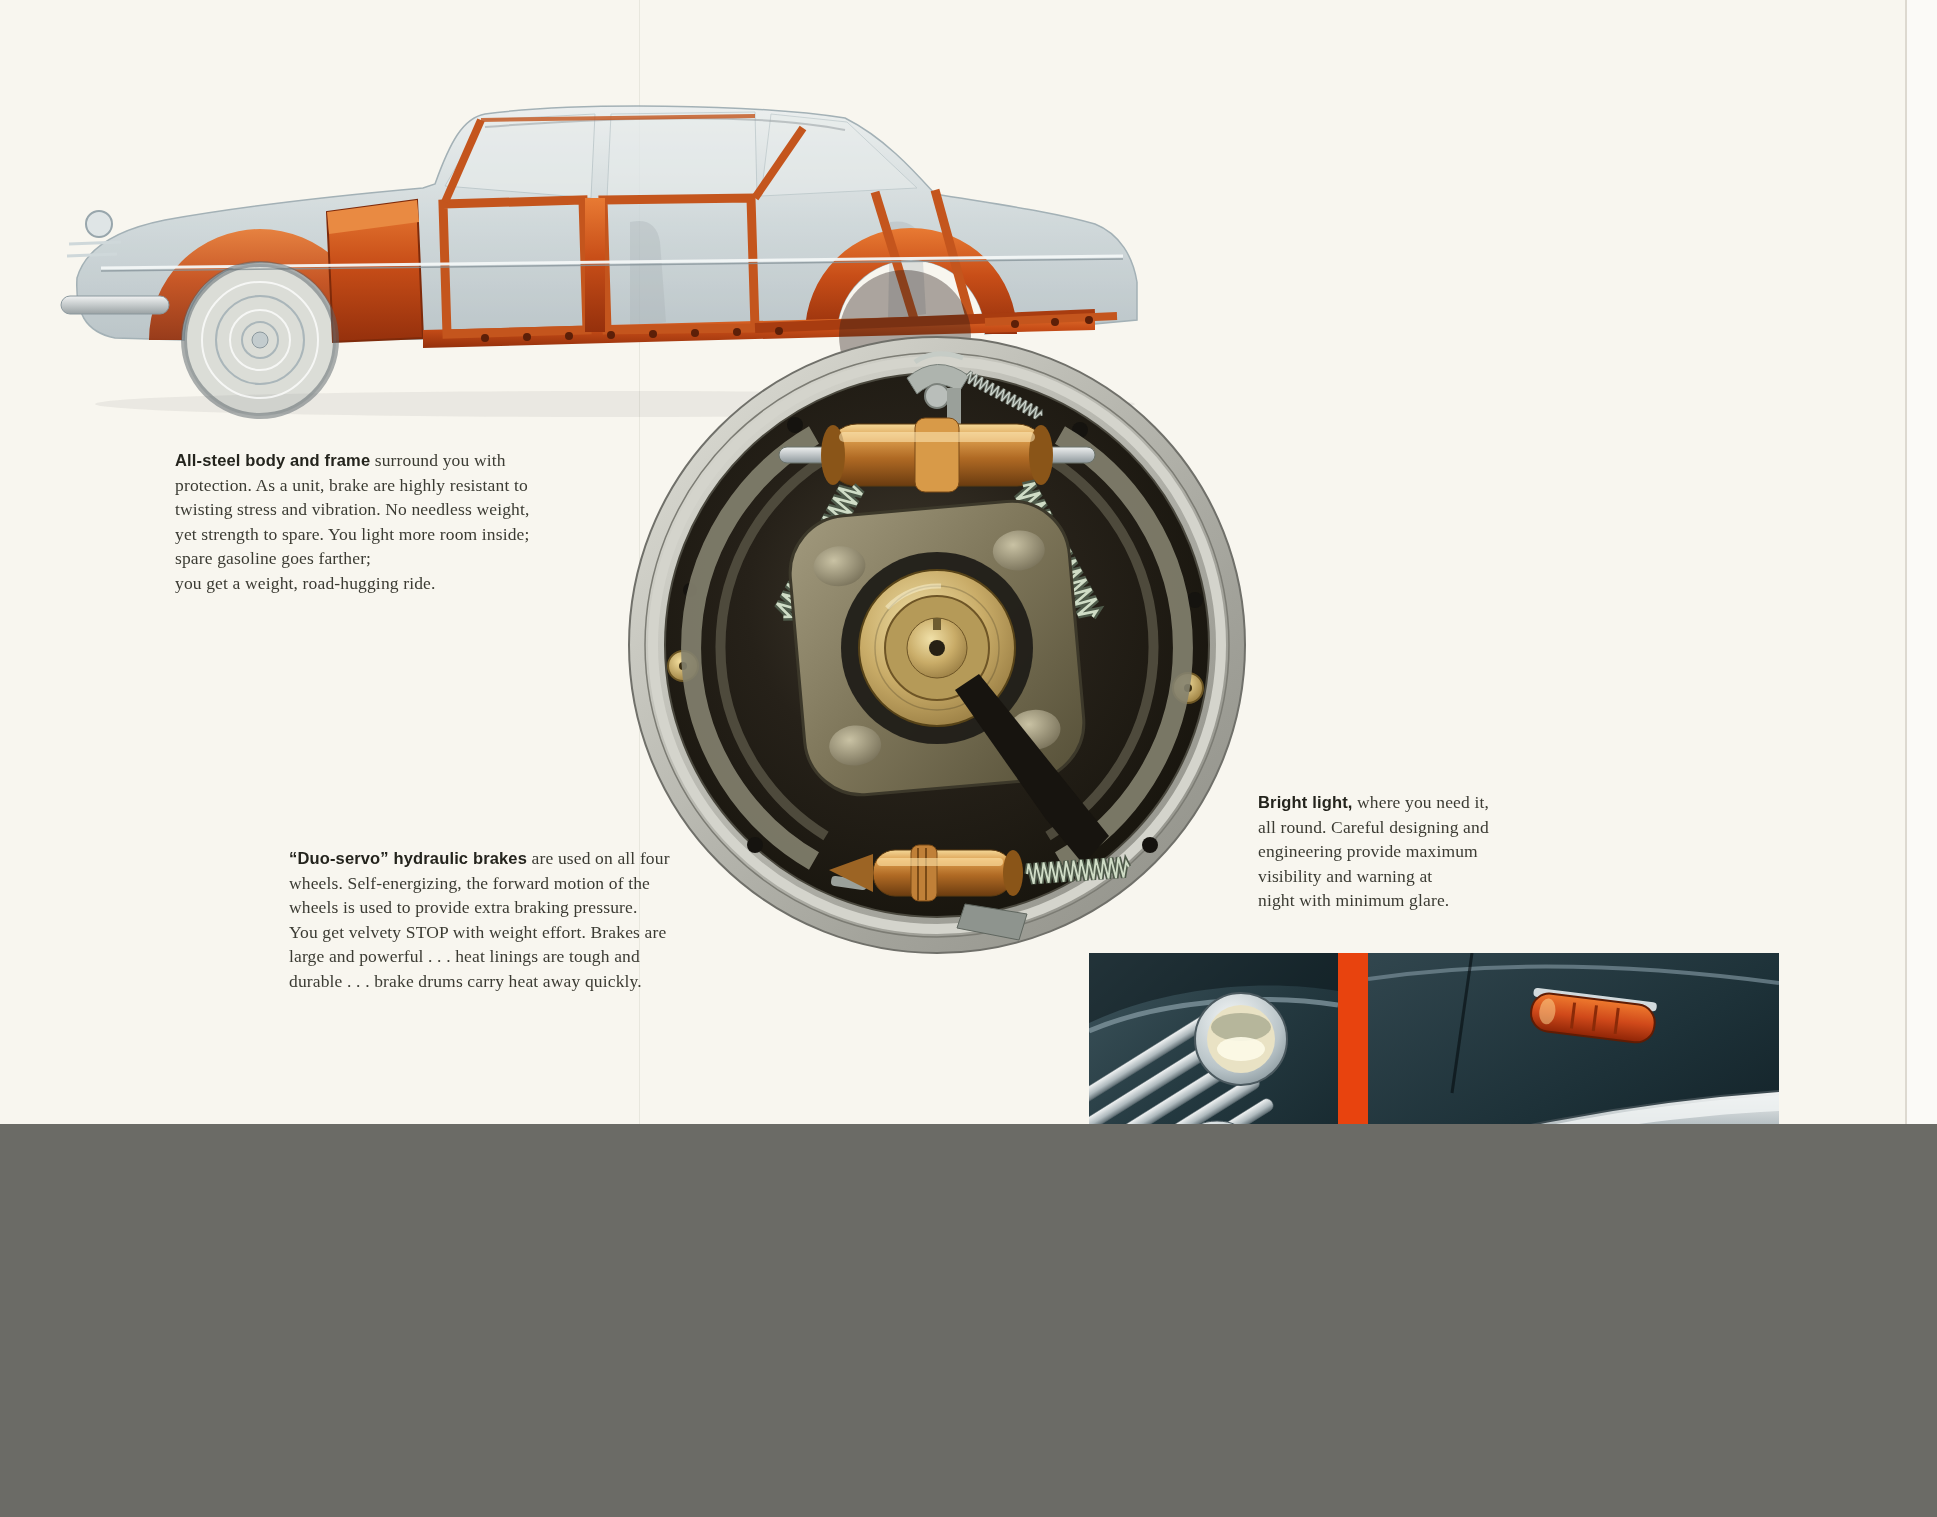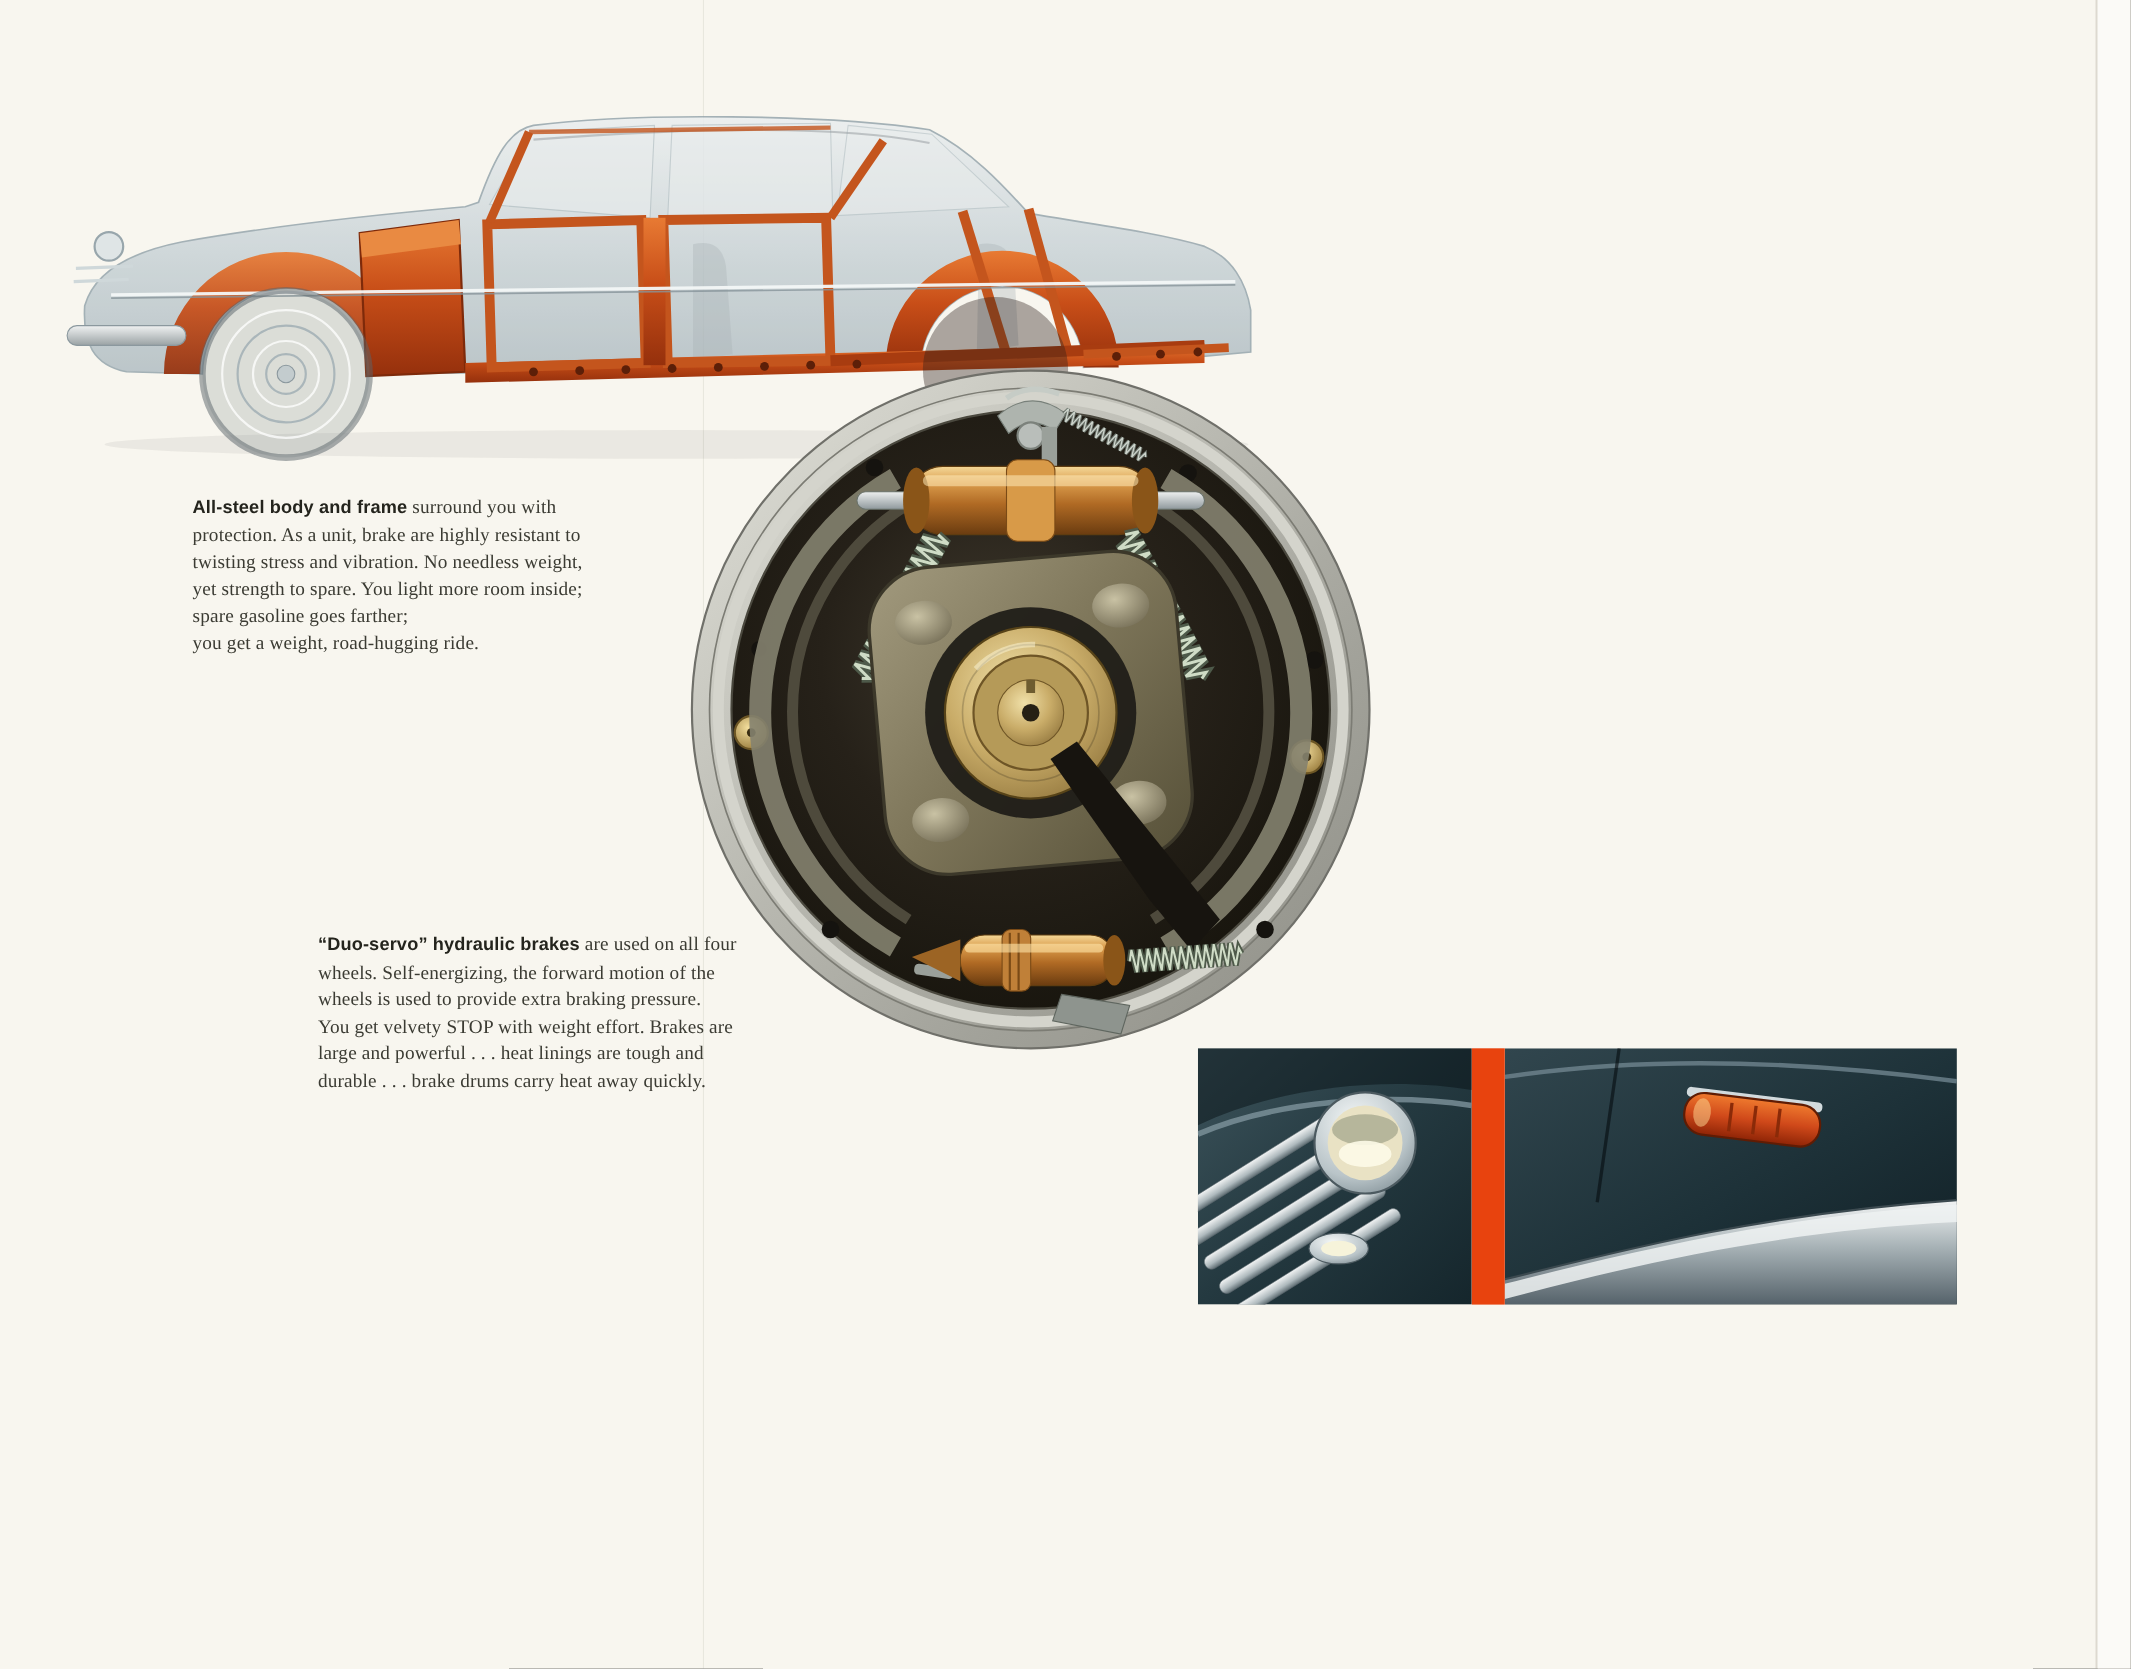--- a/index.html
+++ b/index.html
@@ -1,17 +1,17 @@
 <!DOCTYPE html>
 <html><head>
 <meta charset="utf-8">
 <style>
   html,body { margin:0; padding:0; background:#6b6b66; }
   .page {
-    position:relative; width:1937px; height:1517px;
+    position:relative; width:1937px; height:1124px;
     background:#f8f6ef; overflow:hidden;
     font-family:"Liberation Serif", serif;
   }
   .fold-line { position:absolute; left:639px; top:0; width:1px; height:100%;
     background:rgba(100,95,80,.10); }
   .scan-strip { position:absolute; right:0; top:0; width:30px; height:100%; background:#fbfaf7; }
   .scan-edge  { position:absolute; right:30px; top:0; width:2px; height:100%;
     background:rgba(150,145,130,.28); }
 
   .caption { position:absolute; font-size:17.5px; line-height:24.5px;
@@ -270,20 +270,27 @@
 
   <div class="caption" style="left:289px; top:822px;margin-top:24px;">
     <div><span class="lead">“Duo-servo” hydraulic brakes</span><span> are used on all four</span></div>
     <div>wheels. Self-energizing, the forward motion of the</div>
     <div>wheels is used to provide extra braking pressure.</div>
     <div>You get velvety STOP with weight effort. Brakes are</div>
     <div>large and powerful . . . heat linings are tough and</div>
     <div>durable . . . brake drums carry heat away quickly.</div>
   </div>
 
+  <div class="caption" style="left:1258px; top:790px;">
+    <div><span class="lead">Bright light,</span><span> where you need it,</span></div>
+    <div>all round. Careful designing and</div>
+    <div>engineering provide maximum</div>
+    <div>visibility and warning at</div>
+    <div>night with minimum glare.</div>
+  </div>
 
   <div class="photos">
 
     <svg class="photo" width="249" height="233" viewBox="0 0 249 233">
       <defs>
         <linearGradient id="photoBg1" x1="0" y1="0" x2="1" y2="1">
           <stop offset="0" stop-color="#3d545c"></stop>
             <stop offset=".5" stop-color="#243940"></stop>
             <stop offset="1" stop-color="#15262c"></stop>
         </linearGradient>

